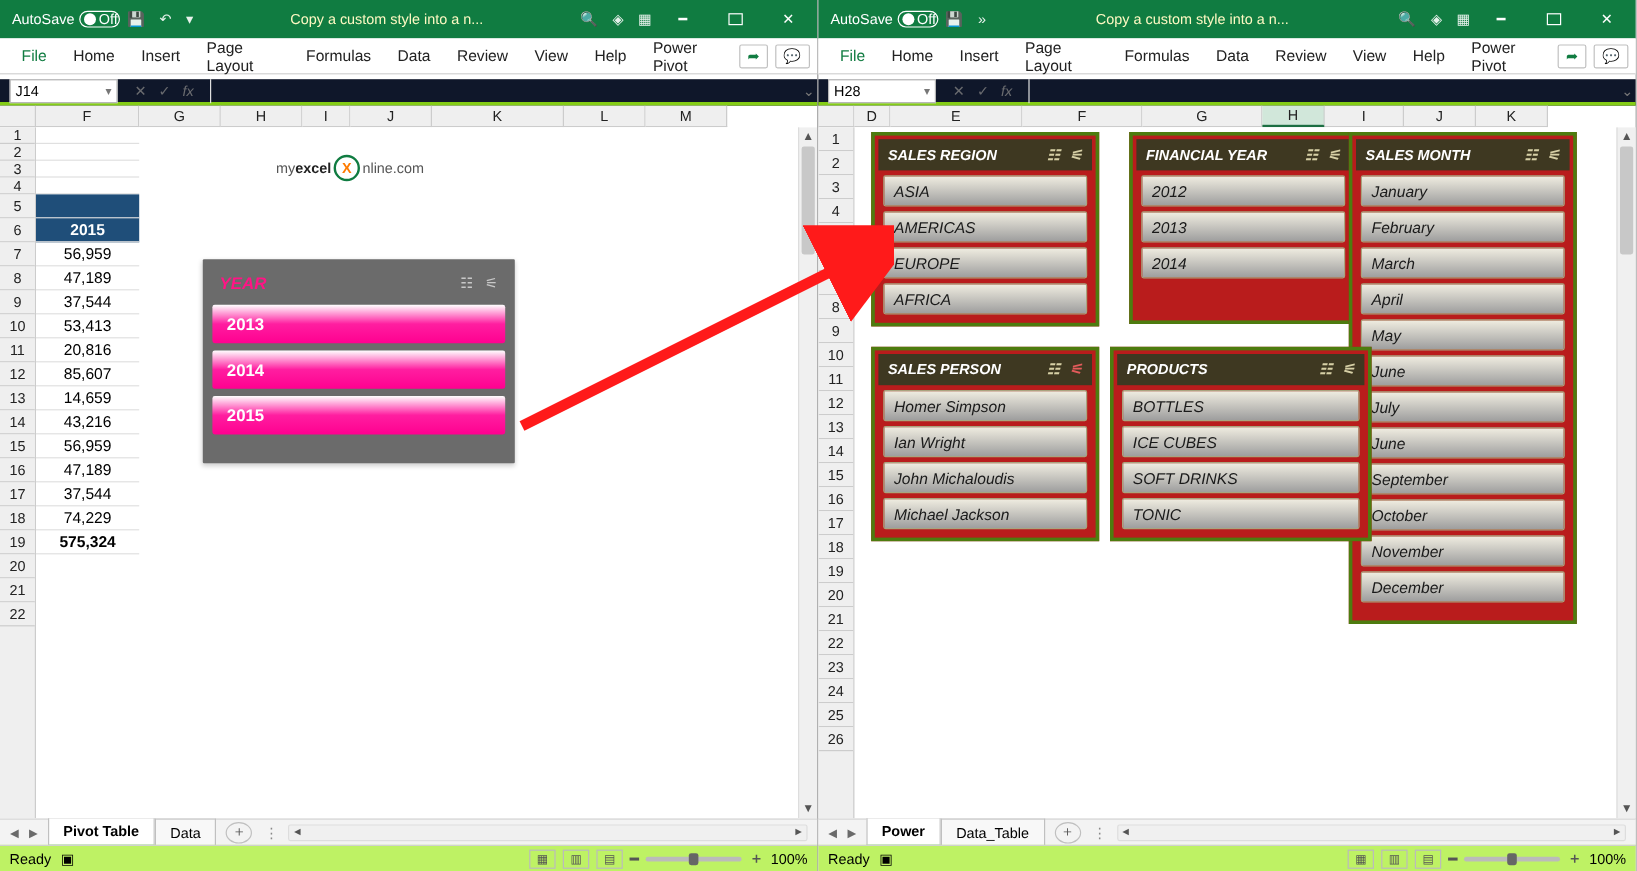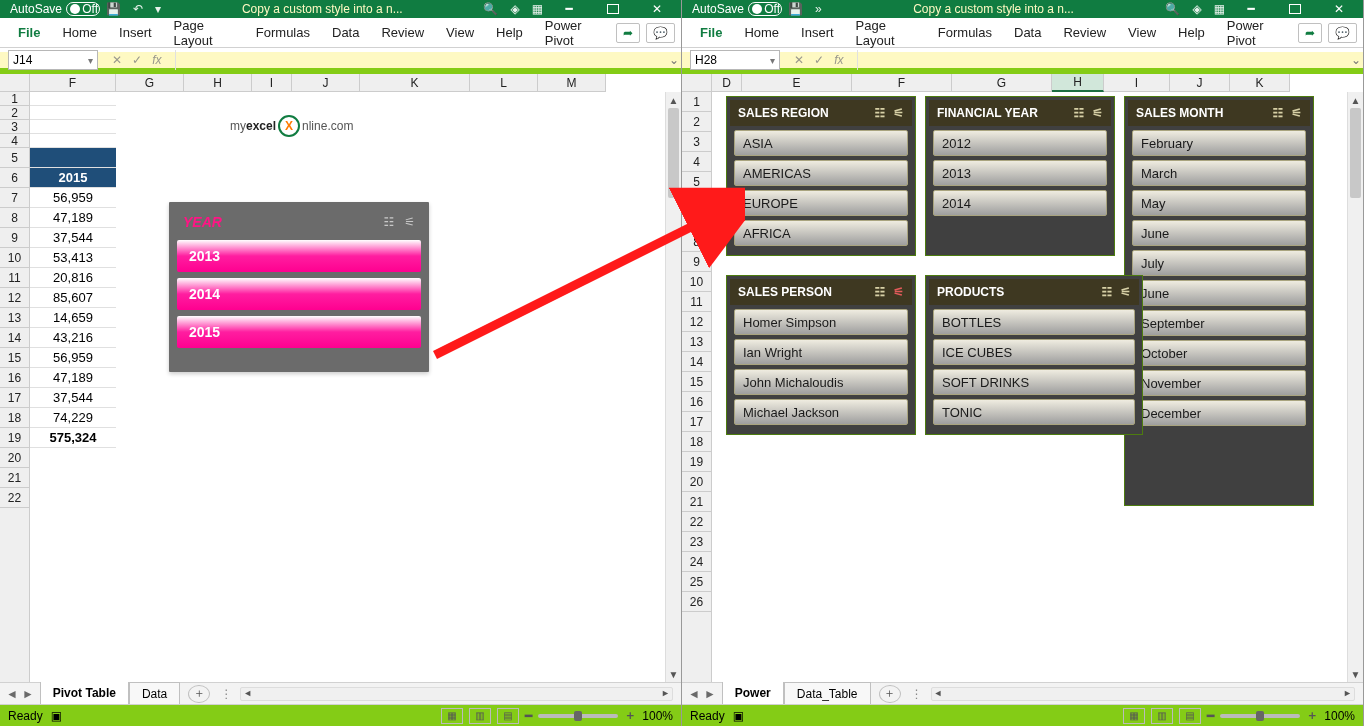--- a/index.html
+++ b/index.html
@@ -2,39 +2,39 @@
 <html><head>
 <meta charset="utf-8">
 <style>
   * { box-sizing: border-box; margin: 0; padding: 0; font-family: "Segoe UI", Arial, sans-serif; font-size: 12px; }
   body { width: 1364px; height: 726px; background: #fff; display: flex; position: relative; overflow: hidden; }
   .window { display: flex; flex-direction: column; border-right: 1px solid #999; }
   .window.left { width: 682px; }
   .window.right { width: 682px; }
 
   
-  .titlebar { background: #107c41; height: 18px; display: flex; align-items: center; color: #fff; padding: 0 4px; }
+  .titlebar { background: #107c41; height: 32px; display: flex; align-items: center; color: #fff; padding: 0 4px; }
   .titlebar .autosave { display: flex; align-items: center; gap: 4px; margin-left: 6px; }
   .autosave-toggle { border: 1px solid #fff; border-radius: 8px; width: 34px; height: 14px; display: flex; align-items: center; padding: 1px; font-size: 9px; color: #fff; justify-content: flex-end; }
   .autosave-toggle::before { content: ""; width: 10px; height: 10px; background: #fff; border-radius: 50%; margin-right: 2px; order: -1; }
   .tb-icon { color: #fff; margin: 0 6px; opacity: .9; }
   .tb-title { flex: 1; text-align: center; color: #fef9c3; font-size: 12px; white-space: nowrap; overflow: hidden; text-overflow: ellipsis; }
   .tb-right { display: flex; gap: 4px; }
   .tb-btn { width: 40px; height: 32px; display: flex; align-items: center; justify-content: center; color: #fff; }
   .tb-minbox { border: 1px solid #fff; width: 12px; height: 10px; }
 
   
   .ribbon { background: #fff; border-bottom: 1px solid #d1d1d1; height: 30px; display: flex; align-items: center; padding-left: 10px; gap: 6px; }
   .ribbon-item { padding: 6px 8px; color: #222; font-size: 13px; }
-  .ribbon-item.file { color: #107c41; font-weight: 700; }
+  .ribbon-item.file { color: #107c41; font-weight: 400; }
   .ribbon-right { margin-left: auto; display: flex; gap: 6px; padding-right: 6px; }
   .ribbon-right .rbox { border: 1px solid #c0c0c0; padding: 2px 6px; border-radius: 2px; color: #107c41; display: flex; align-items: center; }
 
   
-  .formula-row { display: flex; height: 22px; border-bottom: 6px solid #84cc16; align-items: center; background: #fef9c3; margin-top: 4px; }
+  .formula-row { display: flex; height: 22px; border-bottom: 3px solid #84cc16; align-items: center; background: #0f172a; margin-top: 4px; }
   .name-box { width: 90px; border: 1px solid #b7b7b7; height: 20px; margin-left: 8px; padding: 0 4px; display: flex; align-items: center; justify-content: space-between; background: #fff; }
   .name-box .dd { color: #777; font-size: 10px; }
   .fnbtns { display: flex; gap: 10px; margin: 0 14px; color: #808080; }
   .fnbtns span { opacity: .8; }
   .formula-input { flex: 1; border-left: 1px solid #e0e0e0; height: 20px; padding-left: 6px; }
   .formula-right { width: 14px; text-align: center; color: #777; }
 
   
   .grid-area { flex: 1; display: flex; overflow: hidden; position: relative; background: #fff; }
   .row-headers { width: 30px; border-right: 1px solid #ccc; background: #efefef; }
@@ -57,21 +57,21 @@
   .logo .online { color: #555; }
 
   
   .slicer-pink { position: absolute; left: 139px; top: 110px; width: 260px; height: 170px; background: #6b6b6b; padding: 8px; border-radius: 1px; box-shadow: 0 2px 4px rgba(0,0,0,.2);}
   .slicer-pink .slicer-h { display: flex; justify-content: space-between; align-items: center; padding: 4px 6px; }
   .slicer-pink .slicer-h .t { color: #ff1485; font-weight: bold; font-style: italic; font-size: 14px;}
   .slicer-pink .slicer-h .ic { color: #c8c8c8; display:flex; gap:10px;}
   .slicer-pink .item { height: 32px; margin-top: 6px; background: linear-gradient(#fff, #ff1ea0 50%, #ff0090); color: #fff; font-weight: 600; border-radius: 2px; display: flex; align-items: center; padding-left: 12px; font-size: 14px; }
 
   
-  .slicer { position: absolute; background: #404040; border: 1px solid #4d7c0f; padding: 3px; }
+  .slicer { position: absolute; background: #b91c1c; border: 3px solid #4d7c0f; padding: 3px; font-style: italic; }
   .slicer .sh { background: #3e3821; color: #fff; height: 26px; display: flex; align-items: center; padding: 0 8px; font-size: 13px; font-weight: 600; }
   .slicer .sh .sicons { margin-left: auto; display: flex; gap: 8px; color: #d7d0a6; }
   .slicer .sh .sicons .clr { color: #e35b5b; }
   .slicer .sitem { background: linear-gradient(#efece0, #9e9e9e); margin: 4px; height: 26px; border: 1px solid #a9a47f; border-radius: 2px; display: flex; align-items: center; padding-left: 8px; font-size: 13px; color: #1a1a1a;}
 
   
   .vscroll { width: 16px; background: #f0f0f0; border-left: 1px solid #ddd; }
   .vscroll .up, .vscroll .down { height: 16px; display: flex; align-items: center; justify-content: center; color: #555; font-size: 10px;}
   .vscroll .track { height: calc(100% - 32px); position: relative; }
   .vscroll .thumb { position: absolute; top: 0; left: 2px; right: 2px; height: 90px; background: #c8c8c8; border-radius: 2px;}
@@ -80,21 +80,21 @@
   .sheetbar { height: 22px; background: #f3f3f3; border-top: 1px solid #d1d1d1; display: flex; align-items: center; }
   .sheetbar .navarrows { display: flex; gap: 4px; padding: 0 6px; color: #6a6a6a; }
   .sheetbar .tab { padding: 4px 12px; border: 1px solid #c0c0c0; border-bottom: none; background: #f8f8f8; font-size: 12px; margin-top: -1px; }
   .sheetbar .tab.active { background: #fff; border-bottom: 2px solid #107c41; font-weight: 600;}
   .sheetbar .addtab { width: 22px; height: 18px; border: 1px solid #c0c0c0; border-radius: 50%; display:flex;align-items:center;justify-content:center;margin-left:8px;color:#555;}
   .sheetbar .hscroll { flex: 1; margin: 0 8px; height: 14px; background: #f0f0f0; border: 1px solid #ddd; border-radius: 2px; position:relative;}
   .sheetbar .hscroll::before{content:"◄";position:absolute;left:2px;font-size:9px;color:#555;top:0;}
   .sheetbar .hscroll::after{content:"►";position:absolute;right:2px;font-size:9px;color:#555;top:0;}
 
   
-  .statusbar { height: 22px; background: #84cc16; border-top: 1px solid #d1d1d1; display: flex; align-items: center; padding: 0 8px; gap: 8px; font-size: 12px;}
+  .statusbar { height: 22px; background: #bef264; border-top: 1px solid #d1d1d1; display: flex; align-items: center; padding: 0 8px; gap: 8px; font-size: 12px;}
   .statusbar .right { margin-left: auto; display: flex; align-items: center; gap: 6px;}
   .viewbtn { width: 22px; height: 16px; border: 1px solid #bbb; display:flex;align-items:center;justify-content:center;font-size:10px;color:#555;}
   .zoom-slider { width: 80px; height: 4px; background: #bbb; position: relative; border-radius:2px;}
   .zoom-slider::before{content:"";position:absolute;left:50%;top:-3px;width:8px;height:10px;background:#666;border-radius:2px;transform:translateX(-50%);}
   .statusbar .minus,.statusbar .plus { font-weight: bold; color:#555;}
 
   
   .red-arrow { position: absolute; left: 405px; top: 145px; pointer-events: none; }
 
   .grid-content { position: relative; flex:1; }
@@ -381,42 +381,44 @@
                 <span class="sicons">
                   <span>☷</span>
                   <span>⚟</span>
                 </span>
               </div>
               <div class="sitem">ASIA</div>
               <div class="sitem">AMERICAS</div>
               <div class="sitem">EUROPE</div>
               <div class="sitem">AFRICA</div>
             </div>
-            <div class="slicer" style="left: 213px; top: 4px; width: 190px; min-height: 160px;">
+            <div class="slicer" style="left: 229px; top: 4px; width: 190px; min-height: 160px;">
               <div class="sh">
                 <span>FINANCIAL YEAR</span>
                 <span class="sicons">
                   <span>☷</span>
                   <span>⚟</span>
                 </span>
               </div>
               <div class="sitem">2012</div>
               <div class="sitem">2013</div>
               <div class="sitem">2014</div>
             </div>
             <div class="slicer" style="left: 412px; top: 4px; width: 190px; min-height: 410px;">
               <div class="sh">
                 <span>SALES MONTH</span>
                 <span class="sicons">
                   <span>☷</span>
                   <span>⚟</span>
                 </span>
               </div>
+              <div class="sitem">January</div>
               <div class="sitem">February</div>
               <div class="sitem">March</div>
+              <div class="sitem">April</div>
               <div class="sitem">May</div>
               <div class="sitem">June</div>
               <div class="sitem">July</div>
               <div class="sitem">June</div>
               <div class="sitem">September</div>
               <div class="sitem">October</div>
               <div class="sitem">November</div>
               <div class="sitem">December</div>
             </div>
             <div class="slicer" style="left: 14px; top: 183px; width: 190px; min-height: 160px;">

